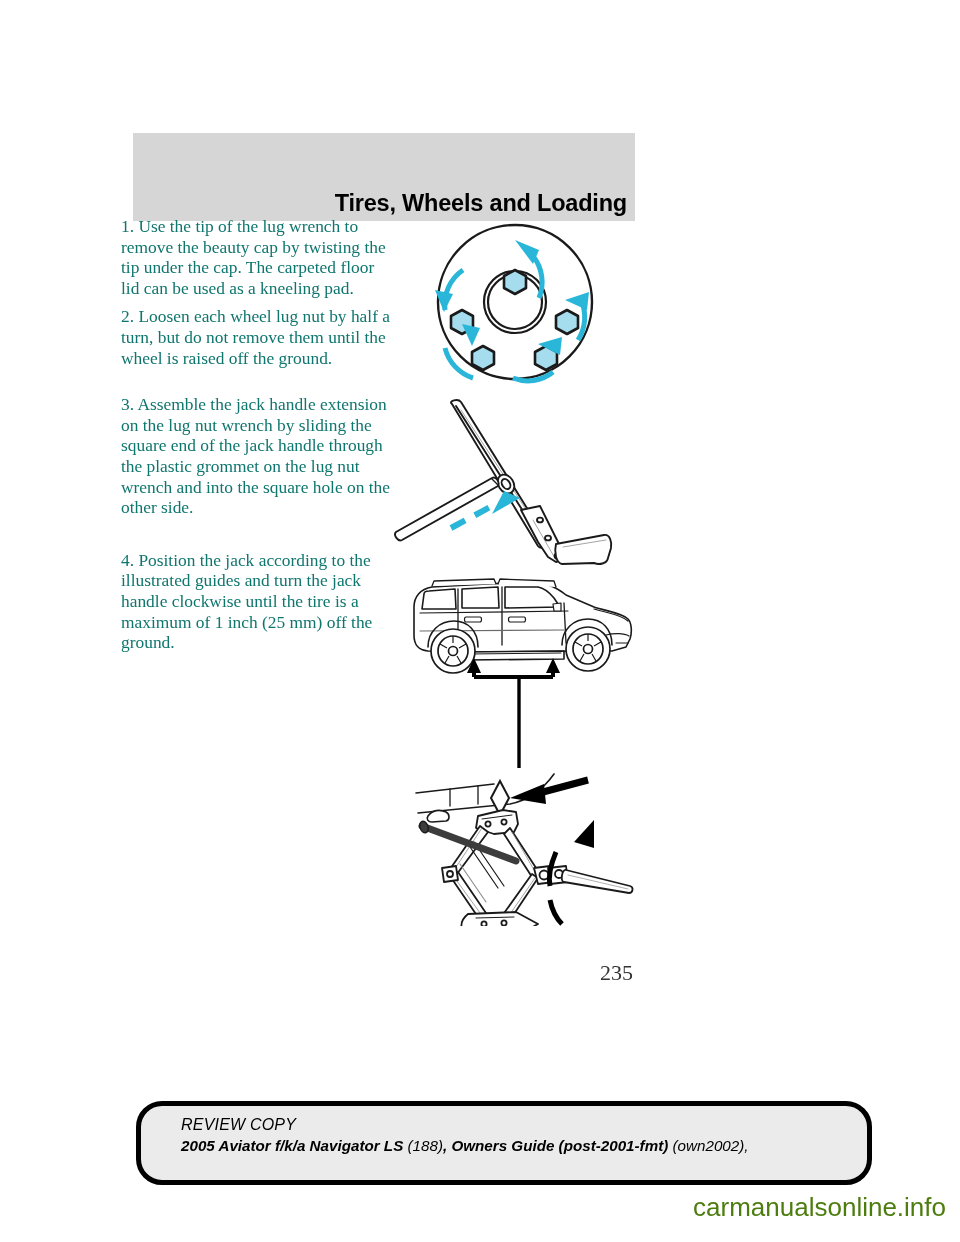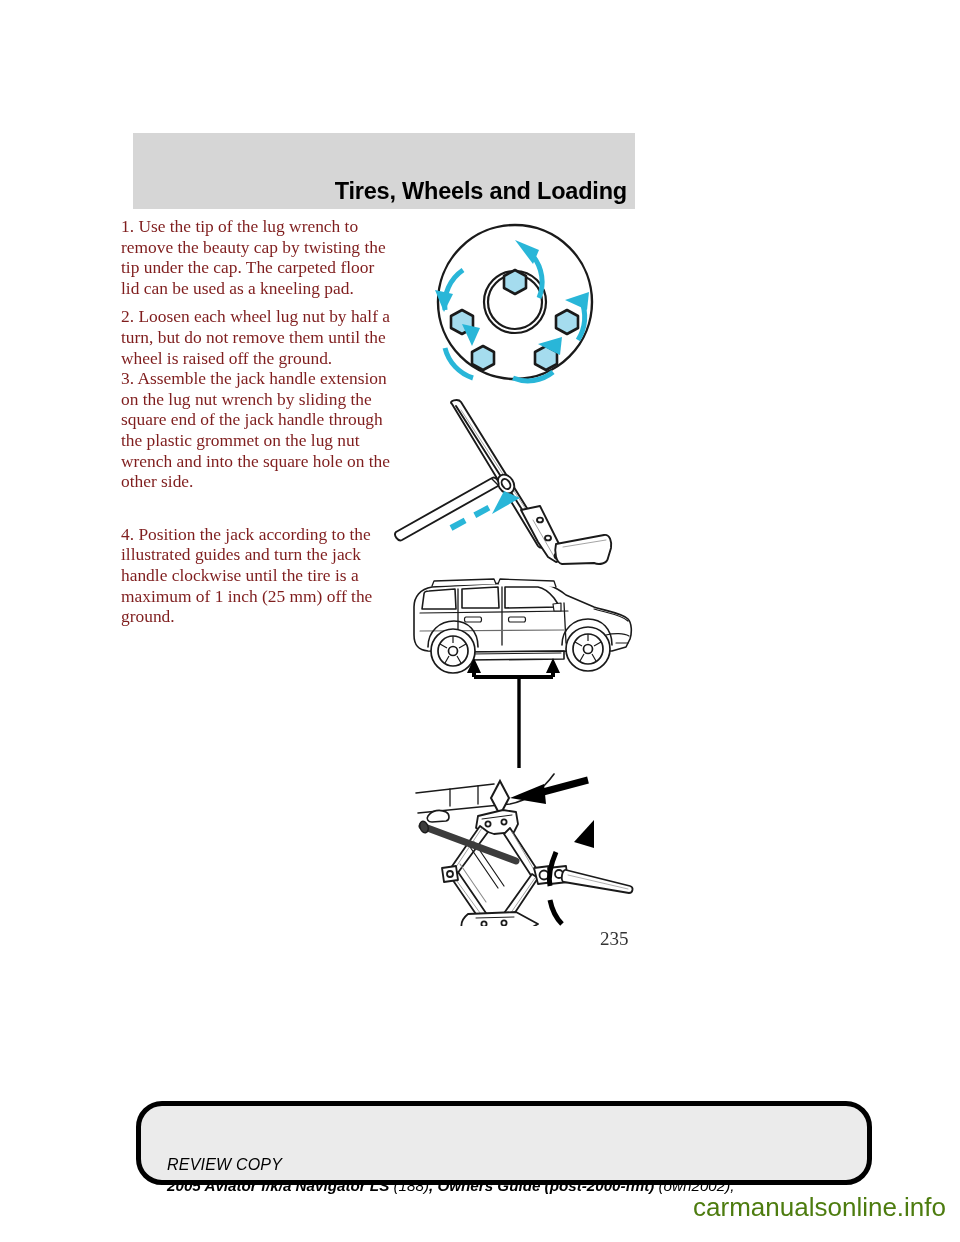--- a/index.html
+++ b/index.html
@@ -23,21 +23,21 @@
     width: 960px;
     height: 1242px;
   }
 
   
   .header-banner {
     position: absolute;
     left: 133px;
     top: 133px;
     width: 502px;
-    height: 76px;
+    height: 88px;
     background: #d6d6d6;
     box-sizing: border-box;
   }
   .header-title {
     position: absolute;
     right: 8px;
     bottom: 4px;
     font-family: "Liberation Sans", sans-serif;
     font-weight: bold;
     font-size: 23.5px;
@@ -50,64 +50,63 @@
   .text-col {
     position: absolute;
     left: 121px;
     top: 216px;
     width: 272px;
   }
   .step {
     font-family: "Liberation Serif", serif;
     font-size: 17.4px;
     line-height: 20.6px;
-    color: #7f1d1d;
+    color: #0f766e;
     margin: 0;
     text-align: left;
   }
   .step-gap-sm { margin-top: 8px; }
-  .step-gap-lg { }
+  .step-gap-lg { margin-top: 26px; }
 
   
   .fig {
     position: absolute;
   }
   #fig-wheel   { left: 415px; top: 212px; }
   #fig-wrench  { left: 388px; top: 392px; }
   #fig-vehicle { left: 398px; top: 573px; }
   #fig-jack    { left: 398px; top: 676px; }
 
   
   .page-number {
     position: absolute;
     left: 600px;
-    top: 928px;
+    top: 960px;
     font-family: "Liberation Serif", serif;
-    font-size: 19px;
+    font-size: 22px;
     color: #333333;
   }
 
   
   .review-box {
     position: absolute;
     left: 136px;
     top: 1101px;
     width: 736px;
     height: 84px;
     box-sizing: border-box;
     background: #ebebeb;
     border: 5px solid #000000;
     border-radius: 26px;
   }
   .review-inner {
     position: absolute;
-    left: 26px;
+    left: 40px;
     top: 9px;
     right: 10px;
-    margin-top: 40px;
   }
   .review-line {
     font-family: "Liberation Sans", sans-serif;
     font-style: italic;
     font-size: 15.2px;
     line-height: 20.5px;
     color: #000000;
     white-space: nowrap;
   }
   .review-line-1 {
@@ -359,19 +358,19 @@
         <path d="M182,166 L192,156"></path>
       </g>
     </svg>
   </div>
 
   <div class="page-number">235</div>
 
   <div class="review-box">
     <div class="review-inner">
       <div class="review-line review-line-1">REVIEW COPY</div>
-      <div class="review-line"><span class="b">2005 Aviator f/k/a Navigator LS</span><span class="r"> (188)</span><span class="b">, Owners Guide (post-2000-fmt)</span><span class="r"> (own2002),</span></div>
+      <div class="review-line"><span class="b">2005 Aviator f/k/a Navigator LS</span><span class="r"> (188)</span><span class="b">, Owners Guide (post-2001-fmt)</span><span class="r"> (own2002),</span></div>
     </div>
   </div>
 
   <div class="watermark">carmanualsonline.info</div>
 
 </div>
 
 </body></html>

